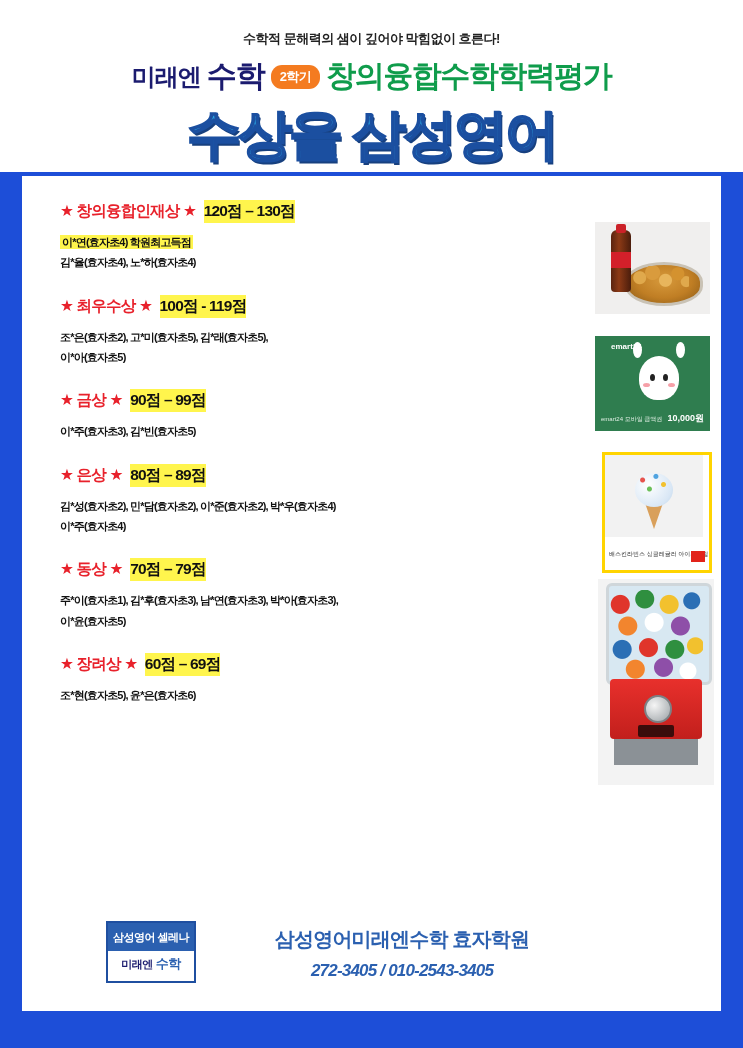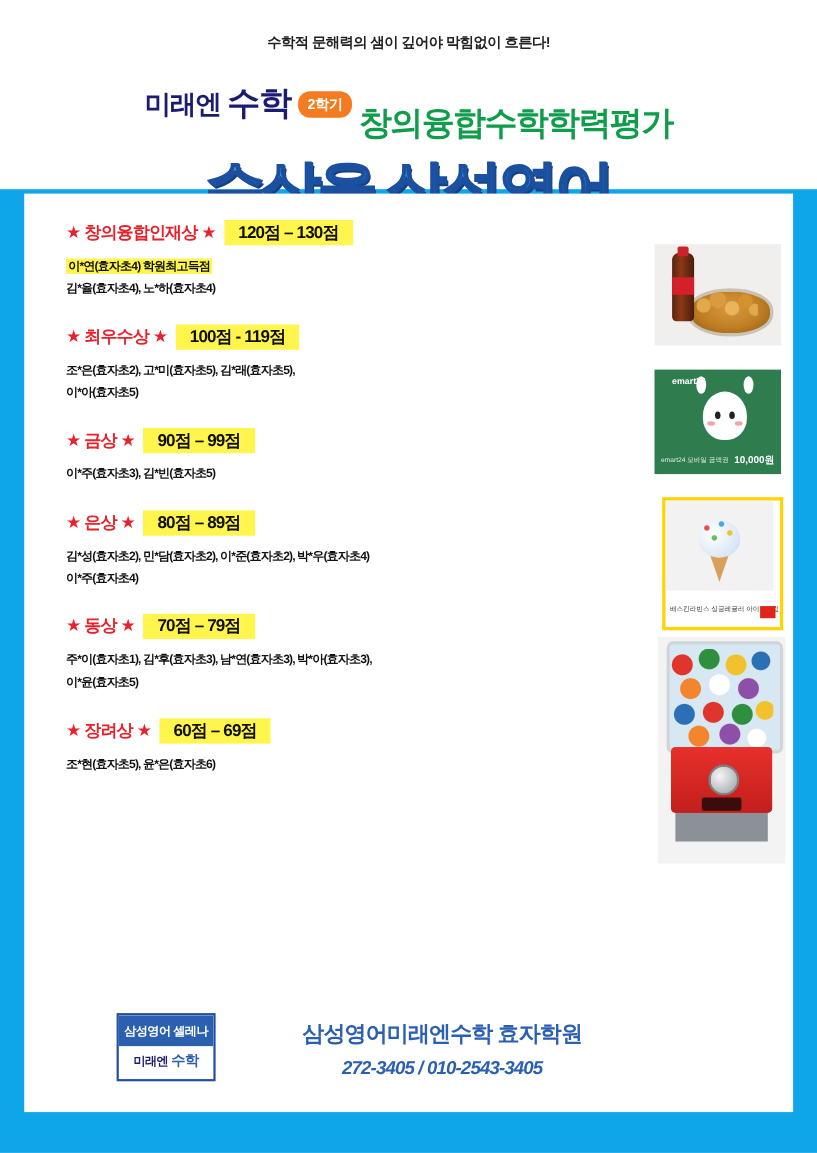--- a/index.html
+++ b/index.html
@@ -5,21 +5,21 @@
   html,body{margin:0;padding:0;}
   body{
     width:743px;height:1048px;
     background:#4aa3dd;
     font-family:"Liberation Sans","DejaVu Sans",sans-serif;
     overflow:hidden;
   }
   .page{
     position:relative;
     width:743px;height:1048px;
-    background:#0ea5e9;
+    background:#1d4ed8;
   }
   
   .header{
     position:absolute;left:0;top:0;width:743px;height:172px;
     background:#ffffff;
     text-align:center;
   }
   .header-sub{
     margin-top:30px;
     font-size:13px;font-weight:bold;color:#222;
@@ -38,21 +38,21 @@
   }
   .sem-badge{
     display:inline-block;
     background:#f47b20;color:#fff;
     font-size:13px;font-weight:bold;
     border-radius:11px;
     padding:3px 9px;
     letter-spacing:-0.5px;
   }
   .title-main{
-    font-size:30px;font-weight:bold;color:#0f9c4b;letter-spacing:-1.5px;margin-top:36px;
+    font-size:30px;font-weight:bold;color:#0f9c4b;letter-spacing:-1.5px;
   }
   .congrats{
     margin-top:2px;
     font-size:54px;font-weight:bold;
     color:#29a3e0;
     letter-spacing:-3px;
     -webkit-text-stroke:2px #1b4fa0;
     text-shadow:2px 3px 0 #17407f;
   }
   
@@ -69,21 +69,21 @@
     font-size:15.5px;font-weight:bold;color:#e8212b;
     letter-spacing:-0.8px;
     margin-bottom:9px;
     white-space:nowrap;
   }
   .range{
     display:inline-block;
     background:#fff54d;
     color:#111;
     font-weight:bold;
-    padding:1px 13px;
+    padding:1px 0;
     margin-left:4px;
   }
   .award-names{
     font-size:11px;font-weight:bold;color:#111;
     letter-spacing:-0.8px;
     line-height:1.85;
     white-space:nowrap;
   }
   .hl{background:#fff54d;padding:1px 2px;}
   

